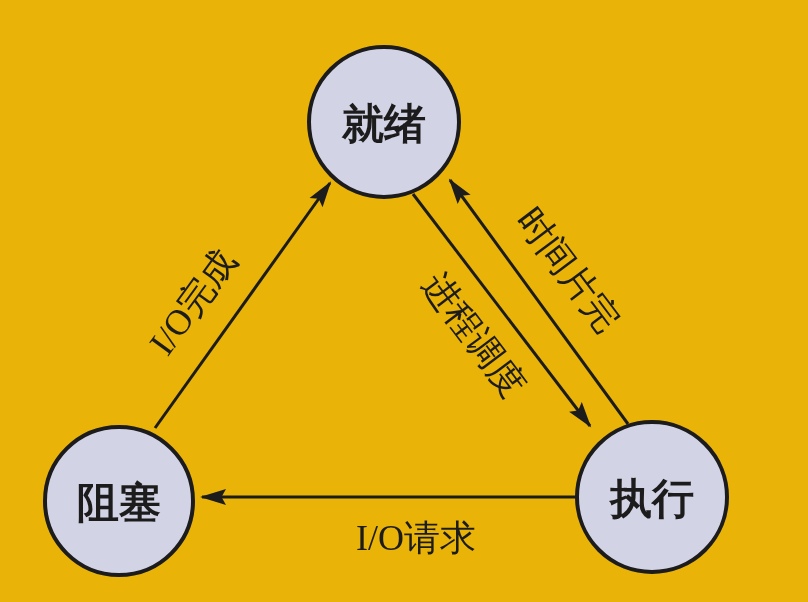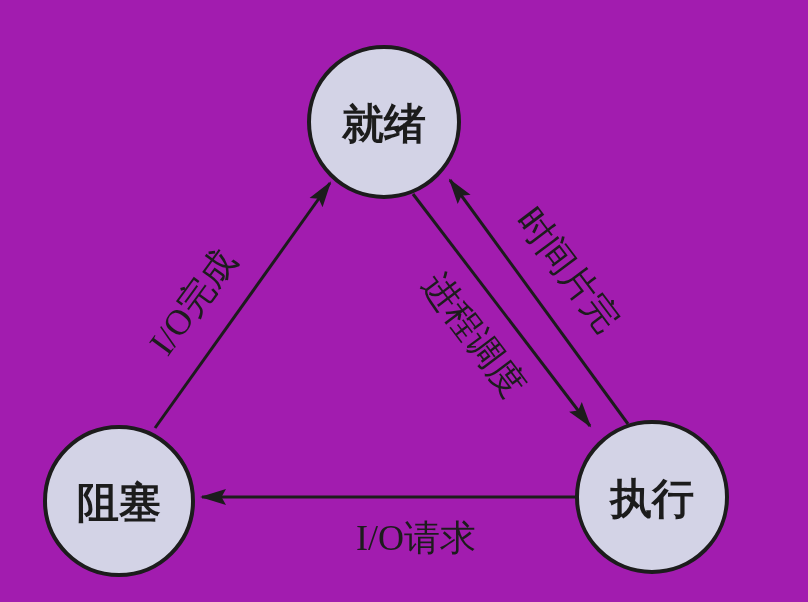--- a/index.html
+++ b/index.html
@@ -4,21 +4,21 @@
 <style>
   html, body {
     margin: 0;
     padding: 0;
     background: #ffffff;
   }
   .canvas {
     width: 808px;
     height: 602px;
     position: relative;
-    background: #a21caf;
+    background: #eab308;
     overflow: hidden;
   }
   svg {
     display: block;
   }
   .node-label {
     font-family: "Liberation Serif", "DejaVu Serif", serif;
     font-size: 42px;
     font-weight: 600;
   }

